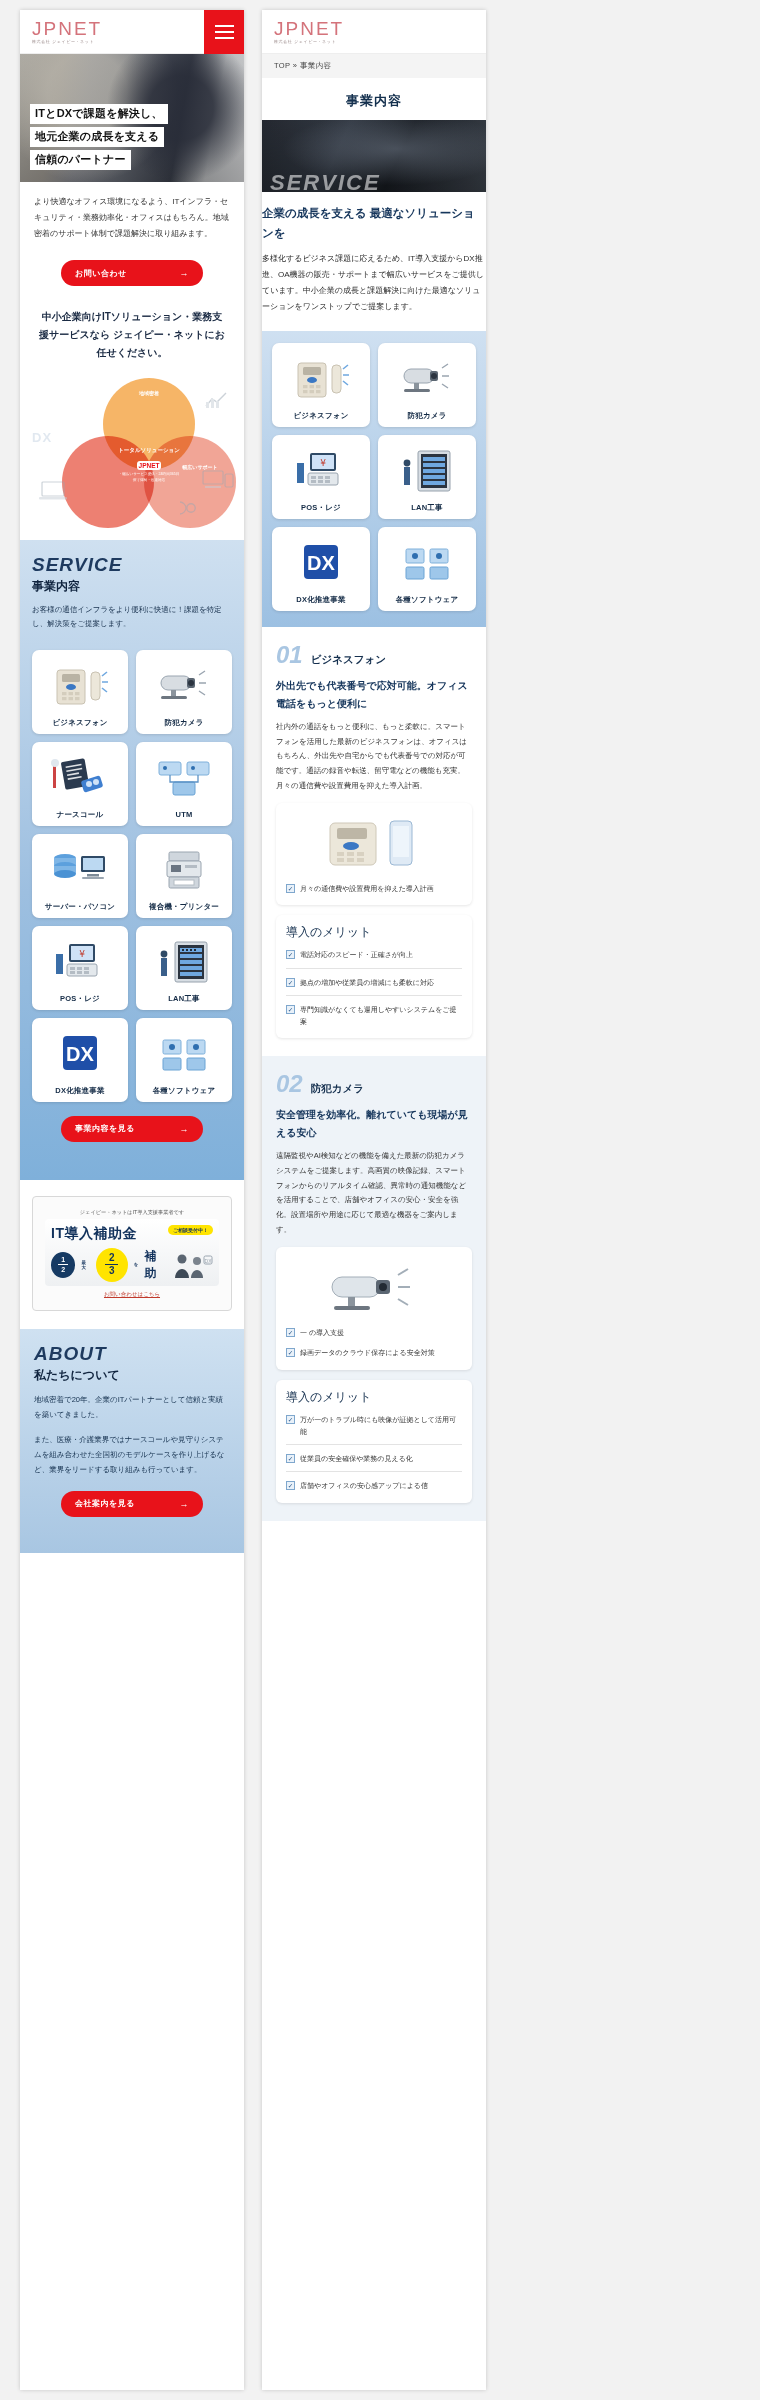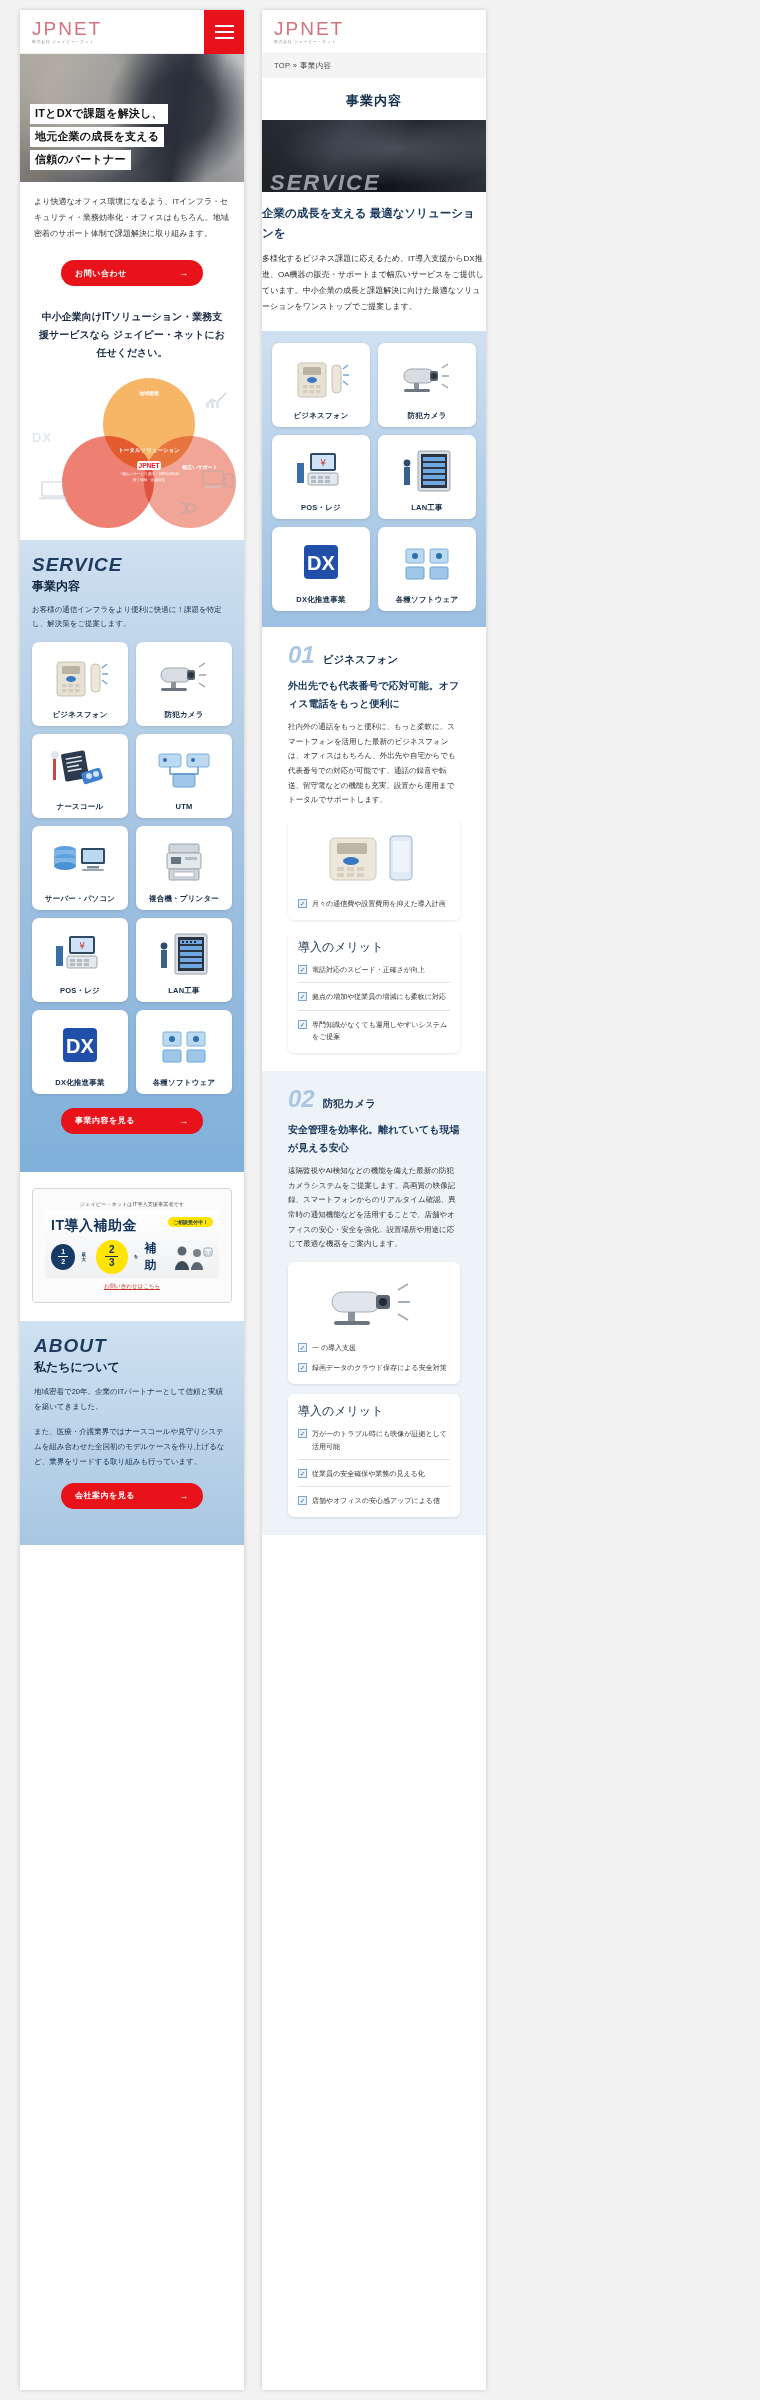--- a/index.html
+++ b/index.html
@@ -60,21 +60,21 @@
   .venn-center .t { font-size:5.5px; font-weight:bold; line-height:1.5; }
   .venn-center .b { font-size:6.5px; font-weight:bold; color:#e8121a; background:#fff; border-radius:3px; padding:1px 2px; display:inline-block; margin:2px 0;}
   .venn-center .n { font-size:3.6px; line-height:1.5; }
   .ghost { position:absolute; opacity:.30; font-size:13px; font-weight:bold; color:#9fb6cf; letter-spacing:1px;}
   .ic { position:absolute; opacity:.5; }
 
   
   .sec-service { background:linear-gradient(180deg,#cfe0f0 0%,#9dbfe0 55%,#7fb0da 100%); padding:14px 12px 20px; }
   .sec-head-en { font-size:19px; font-style:italic; font-weight:bold; color:#1e3a5f; letter-spacing:1px; }
   .sec-head-jp { font-size:12px; font-weight:bold; color:#10243f; margin:2px 0 8px; }
-  .sec-desc { font-size:7.5px; line-height:1.9; color:#17304d; margin-bottom:10px; }
+  .sec-desc { font-size:7.5px; line-height:1.9; color:#17304d; margin-bottom:18px; }
   .svc-grid { display:grid; grid-template-columns:1fr 1fr; gap:8px; }
   .svc-card { background:#fff; border-radius:7px; padding:8px 4px 6px; text-align:center; box-shadow:0 1px 3px rgba(0,0,0,.12); }
   .svc-art { height:56px; display:flex; align-items:center; justify-content:center; }
   .svc-card .nm { font-size:7.5px; font-weight:bold; color:#132a45; margin-top:4px; letter-spacing:.2px;}
 
   
   .subsidy { margin:16px 12px 0; border:1px solid #d8d8d8; border-radius:4px; background:#fbfbfb; padding:12px; }
   .subsidy .eyebrow { font-size:5.2px; color:#555; text-align:center; margin-bottom:3px; }
   .subsidy .box { background:linear-gradient(180deg,#ffffff,#eef0f2); border-radius:4px; padding:6px 6px 4px; position:relative; }
   .subsidy .ttl { font-size:14px; font-weight:bold; color:#12325c; letter-spacing:.5px; }
@@ -100,21 +100,21 @@
   .svc-hero::after{content:"";position:absolute;inset:0;background:
     radial-gradient(ellipse at 60% 40%, rgba(120,130,145,.5), rgba(0,0,0,.1) 60%),
     linear-gradient(180deg,rgba(0,0,0,.05),rgba(0,0,0,.35));}
   .svc-hero .wm { position:absolute; left:8px; bottom:-4px; z-index:3; font-size:22px; font-style:italic; font-weight:bold; color:rgba(255,255,255,.55); letter-spacing:2px; }
   .rp-body { padding:12px 0 16px;border-radius:8px; }
   .rp-h2 { font-size:11.5px; font-weight:bold; color:#16365c; line-height:1.7; margin-bottom:8px; }
   .rp-p { font-size:8px; line-height:2.0; color:#2b2b2b; }
   .svc-grid-blue { background:linear-gradient(180deg,#cfe0f1,#9cc0e2); padding:12px 10px 16px; }
 
   
-  .num-sec { padding:16px 26px 18px; }
+  .num-sec { padding:16px 14px 18px; }
   .num-sec.alt { background:#eef3f8; }
   .num-head { display:flex; align-items:baseline; gap:8px; margin-bottom:10px; }
   .num { font-size:24px; font-style:italic; font-weight:bold; color:#a9c6e2; line-height:1; }
   .num-title { font-size:10.5px; font-weight:bold; color:#15304f; }
   .num-lead { font-size:10px; font-weight:bold; color:#16365c; line-height:1.75; margin-bottom:8px; }
   .num-p { font-size:7.5px; line-height:1.95; color:#333; }
   .photo-card { margin-top:10px; background:#fff; border-radius:6px; padding:10px; box-shadow:0 1px 3px rgba(0,0,0,.10); }
   .photo-box { height:62px; display:flex; align-items:center; justify-content:center; }
   .chk-row { display:flex; gap:5px; align-items:flex-start; margin-top:8px; }
   .chk { flex:0 0 auto; width:9px; height:9px; border:1px solid #7fa7cd; background:#e9f1f9; color:#1d4f85; font-size:6.5px; line-height:8px; text-align:center; margin-top:1px; }
@@ -568,21 +568,21 @@
 
       </div>
     </div>
 
     <div class="num-sec">
       <div class="num-head">
         <div class="num">01</div>
         <div class="num-title">ビジネスフォン</div>
       </div>
       <div class="num-lead">外出先でも代表番号で応対可能。オフィス電話をもっと便利に</div>
-      <div class="num-p">社内外の通話をもっと便利に、もっと柔軟に。スマートフォンを活用した最新のビジネスフォンは、オフィスはもちろん、外出先や自宅からでも代表番号での対応が可能です。通話の録音や転送、留守電などの機能も充実。設置から運用までトータルでサポートします。</div>
+      <div class="num-p">社内外の通話をもっと便利に、もっと柔軟に。スマートフォンを活用した最新のビジネスフォンは、オフィスはもちろん、外出先や自宅からでも代表番号での対応が可能です。通話の録音や転送、留守電などの機能も充実。月々の通信費や設置費用を抑えた導入計画。</div>
 
       <div class="photo-card">
         <div class="photo-box">
           <svg width="140" height="58" viewBox="0 0 140 58">
               <rect x="26" y="8" width="46" height="42" rx="5" fill="#ece7da" stroke="#cfc8b8"></rect>
               <rect x="33" y="13" width="30" height="11" rx="2" fill="#bdb6a6"></rect>
               <ellipse cx="47" cy="31" rx="8" ry="4" fill="#3b78c4"></ellipse>
               <g fill="#d8d1c1">
                 <rect x="33" y="37" width="7" height="4"></rect>
                 <rect x="43" y="37" width="7" height="4"></rect>

